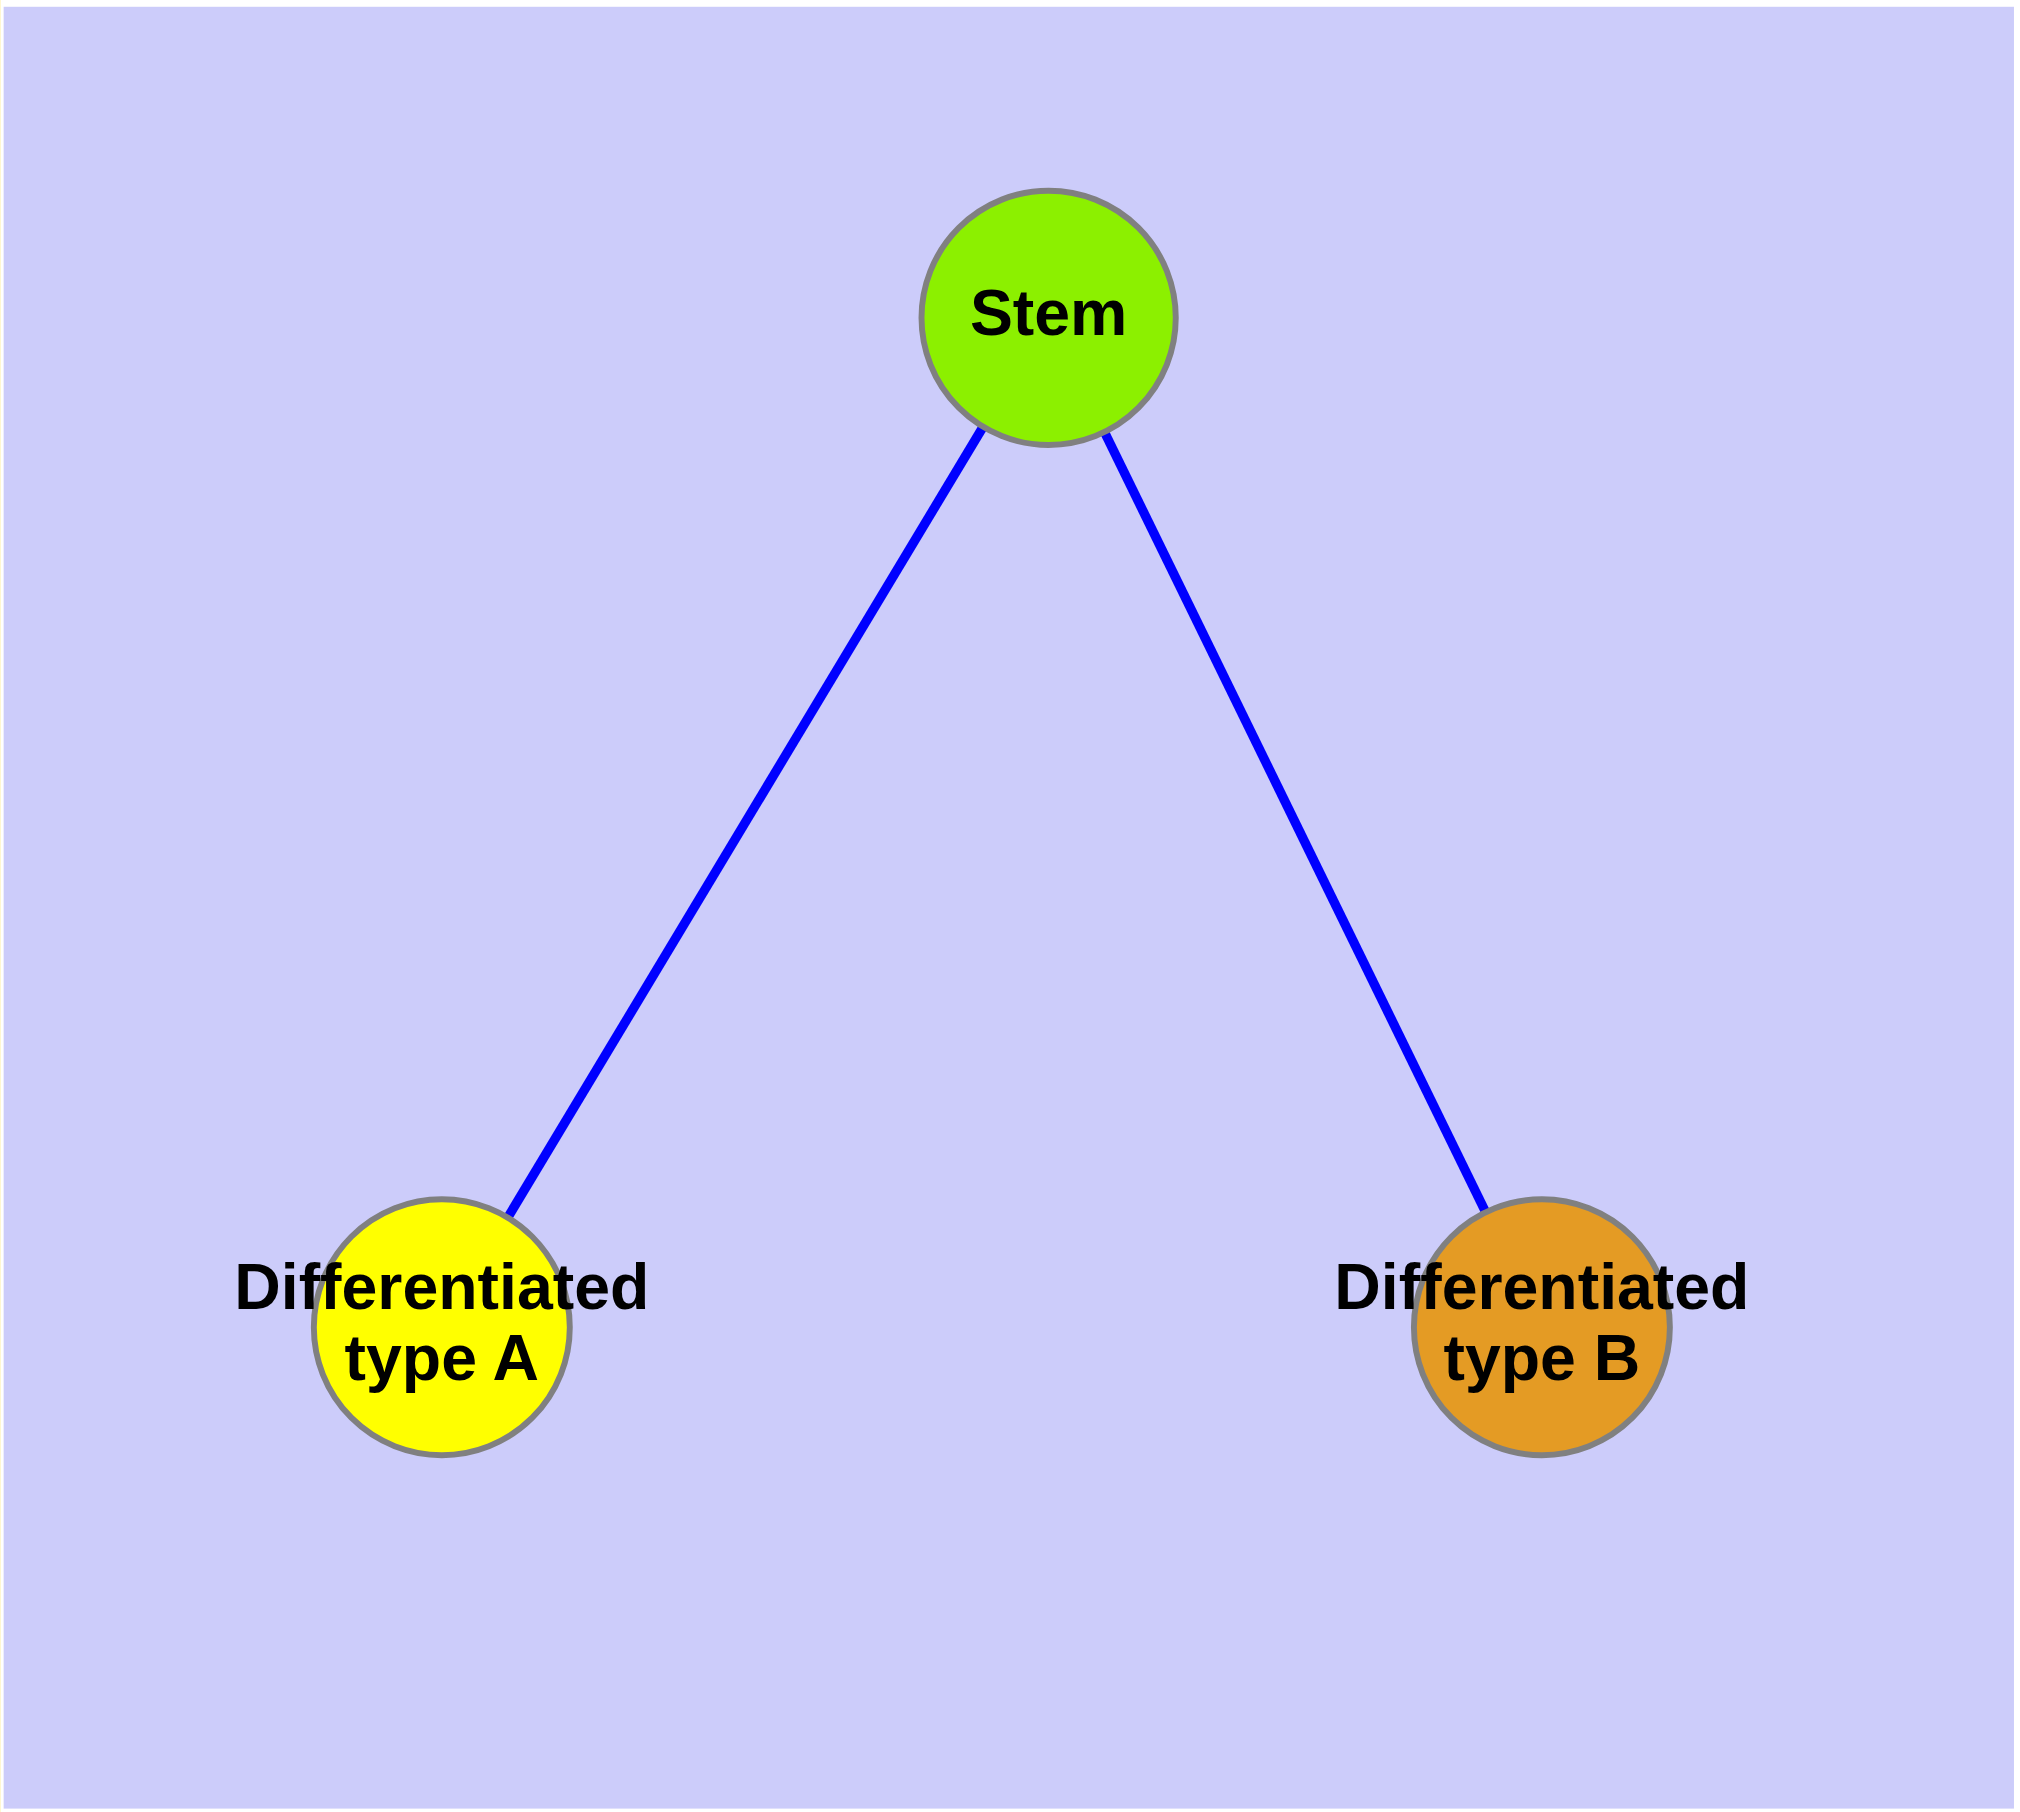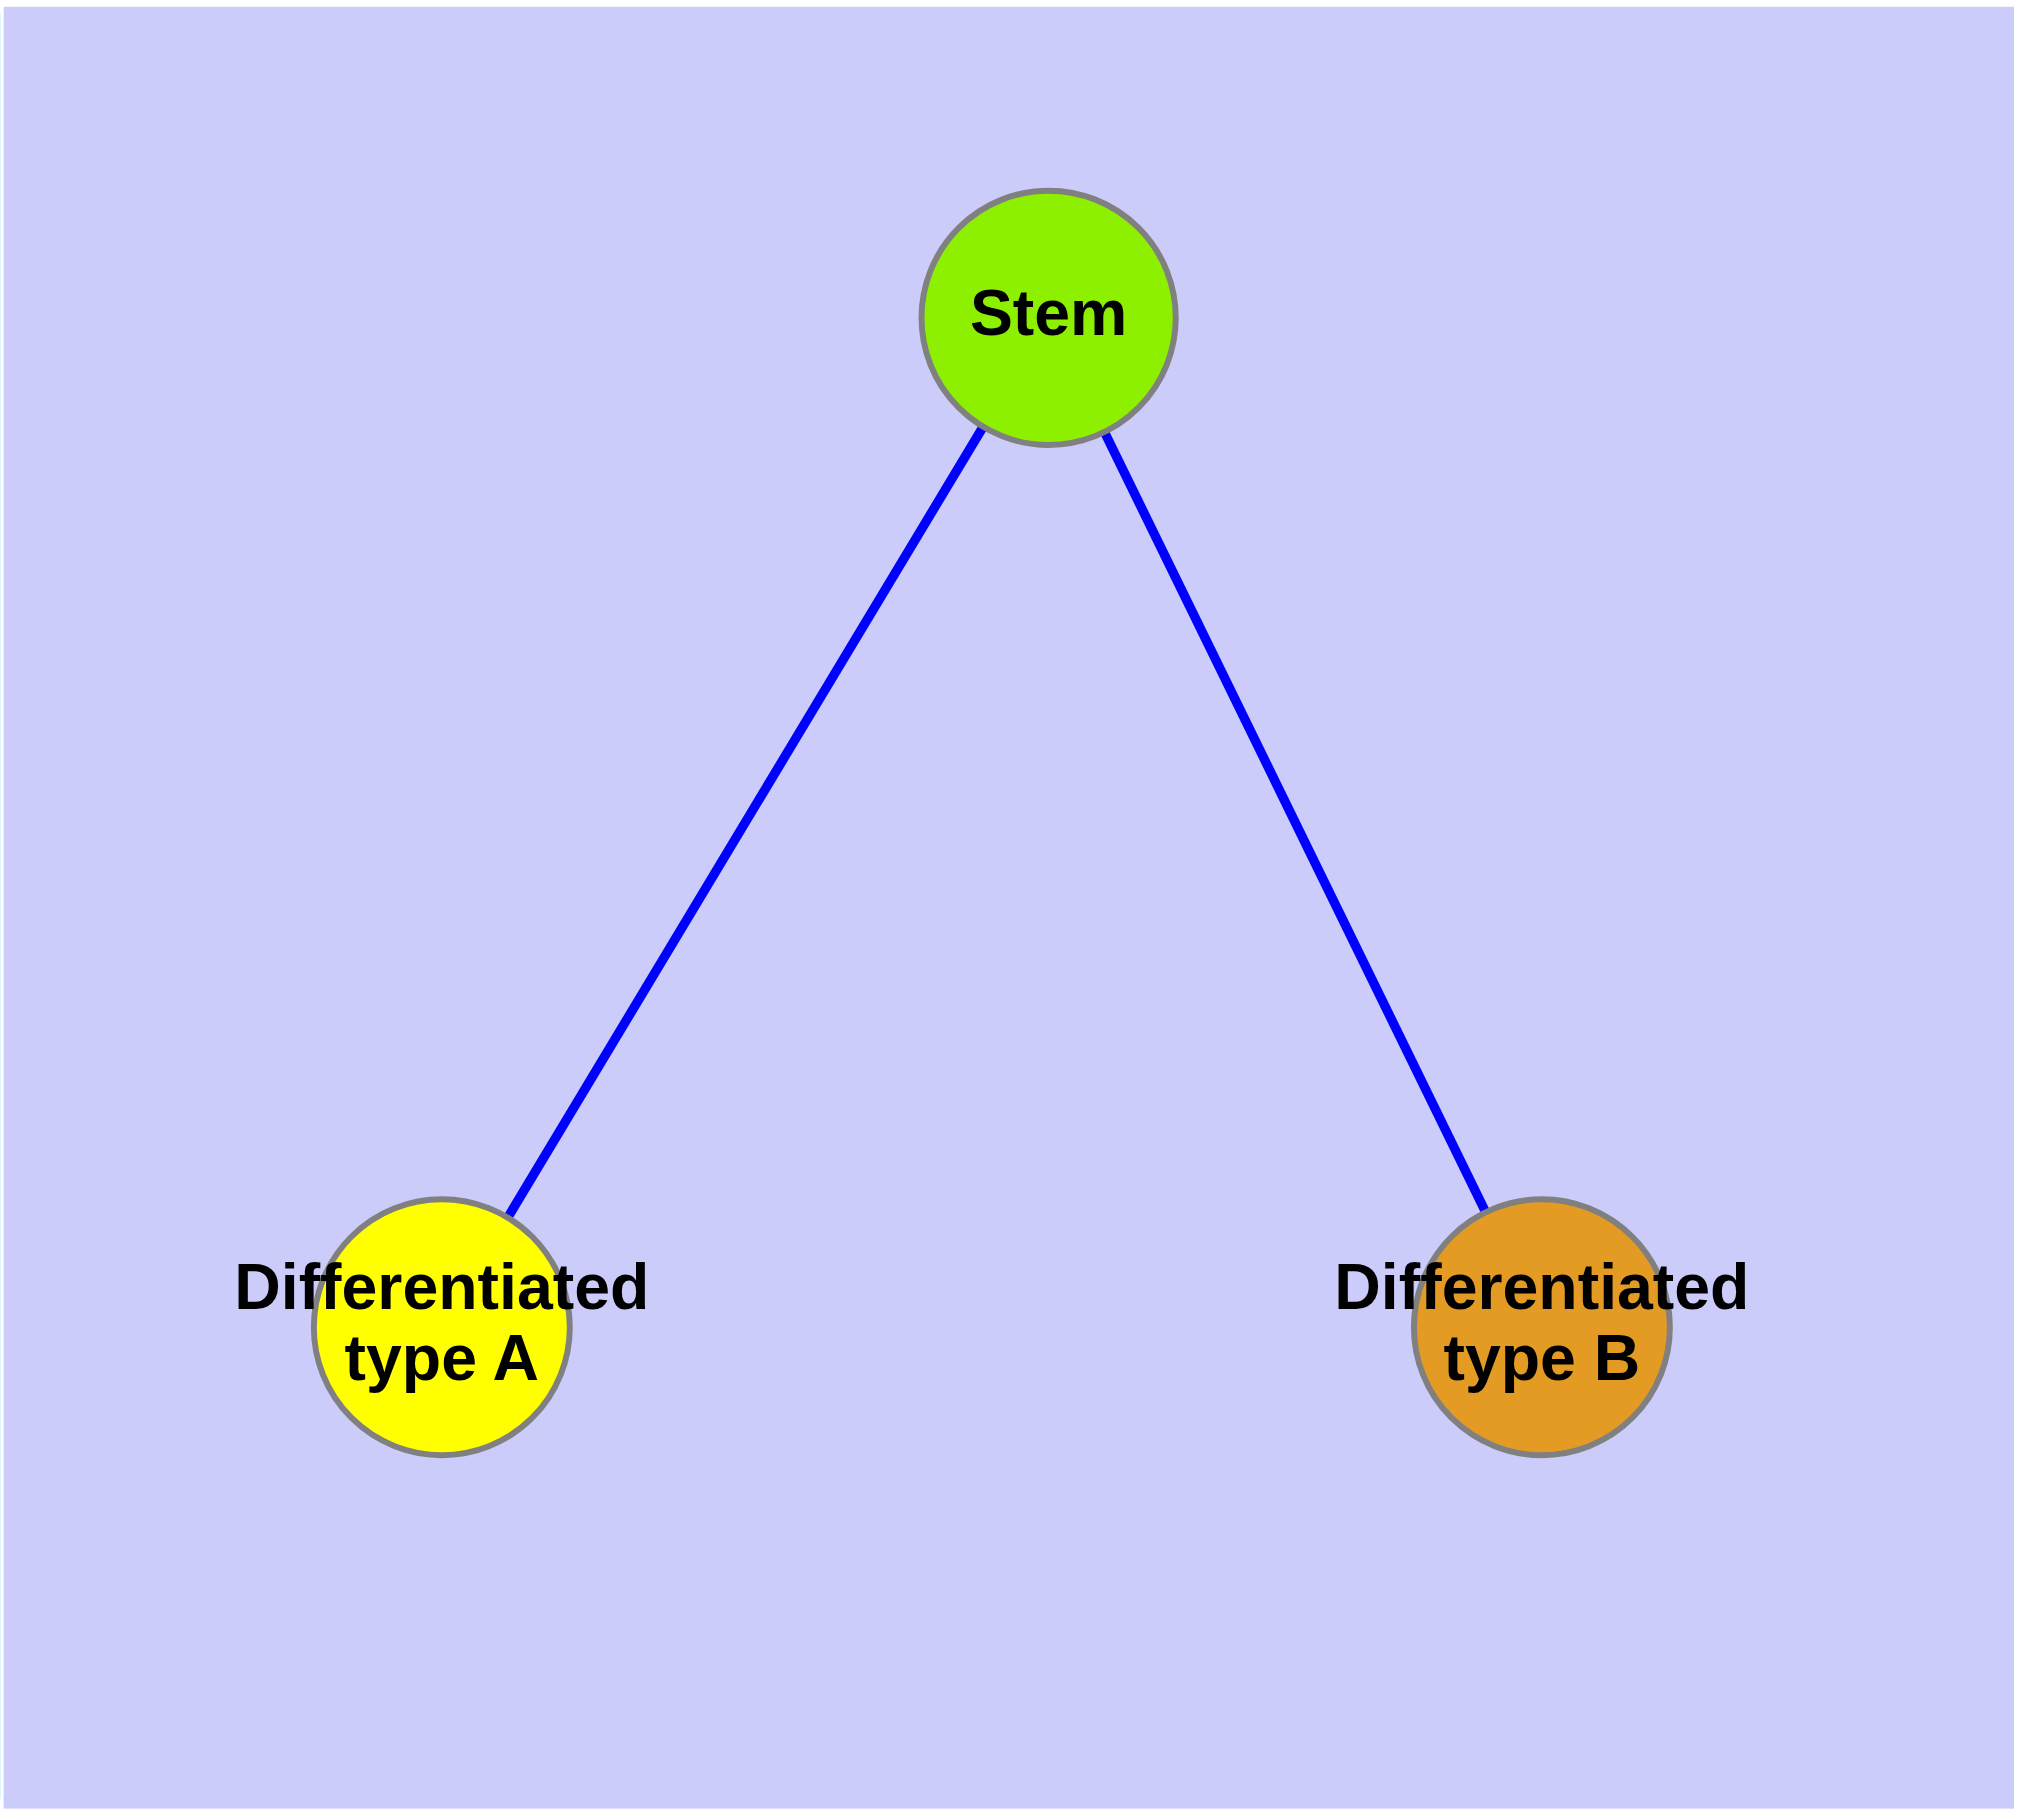--- a/index.html
+++ b/index.html
@@ -10,22 +10,21 @@
   body {
     width: 2021px;
     height: 1812px;
     overflow: hidden;
     font-family: "Liberation Sans", sans-serif;
   }
   #canvas {
     position: relative;
     width: 2021px;
     height: 1812px;
-    background: #7dd3fc;
-    border-radius: 17px;
+    background: #fde047;
   }
   #graph-svg {
     position: absolute;
     left: 0;
     top: 0;
     width: 2021px;
     height: 1812px;
     display: block;
   }
   .node-label {

